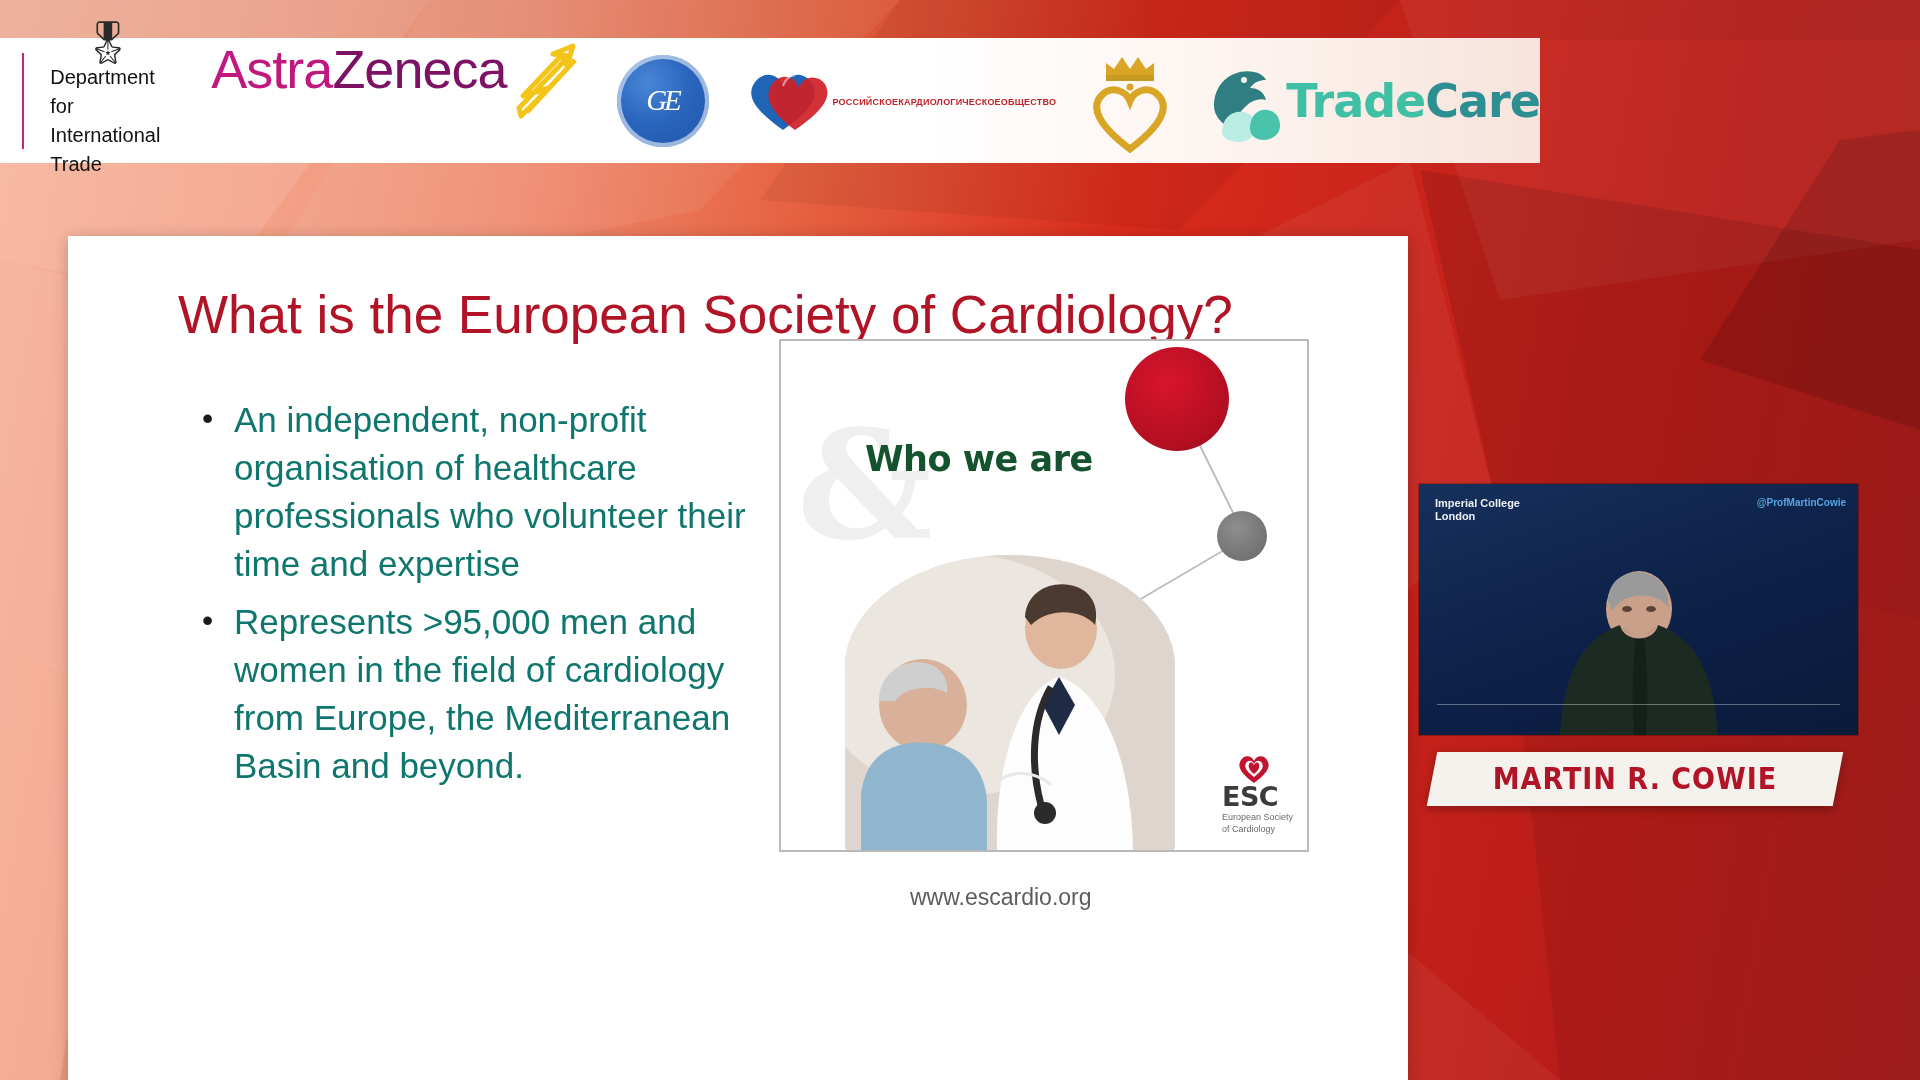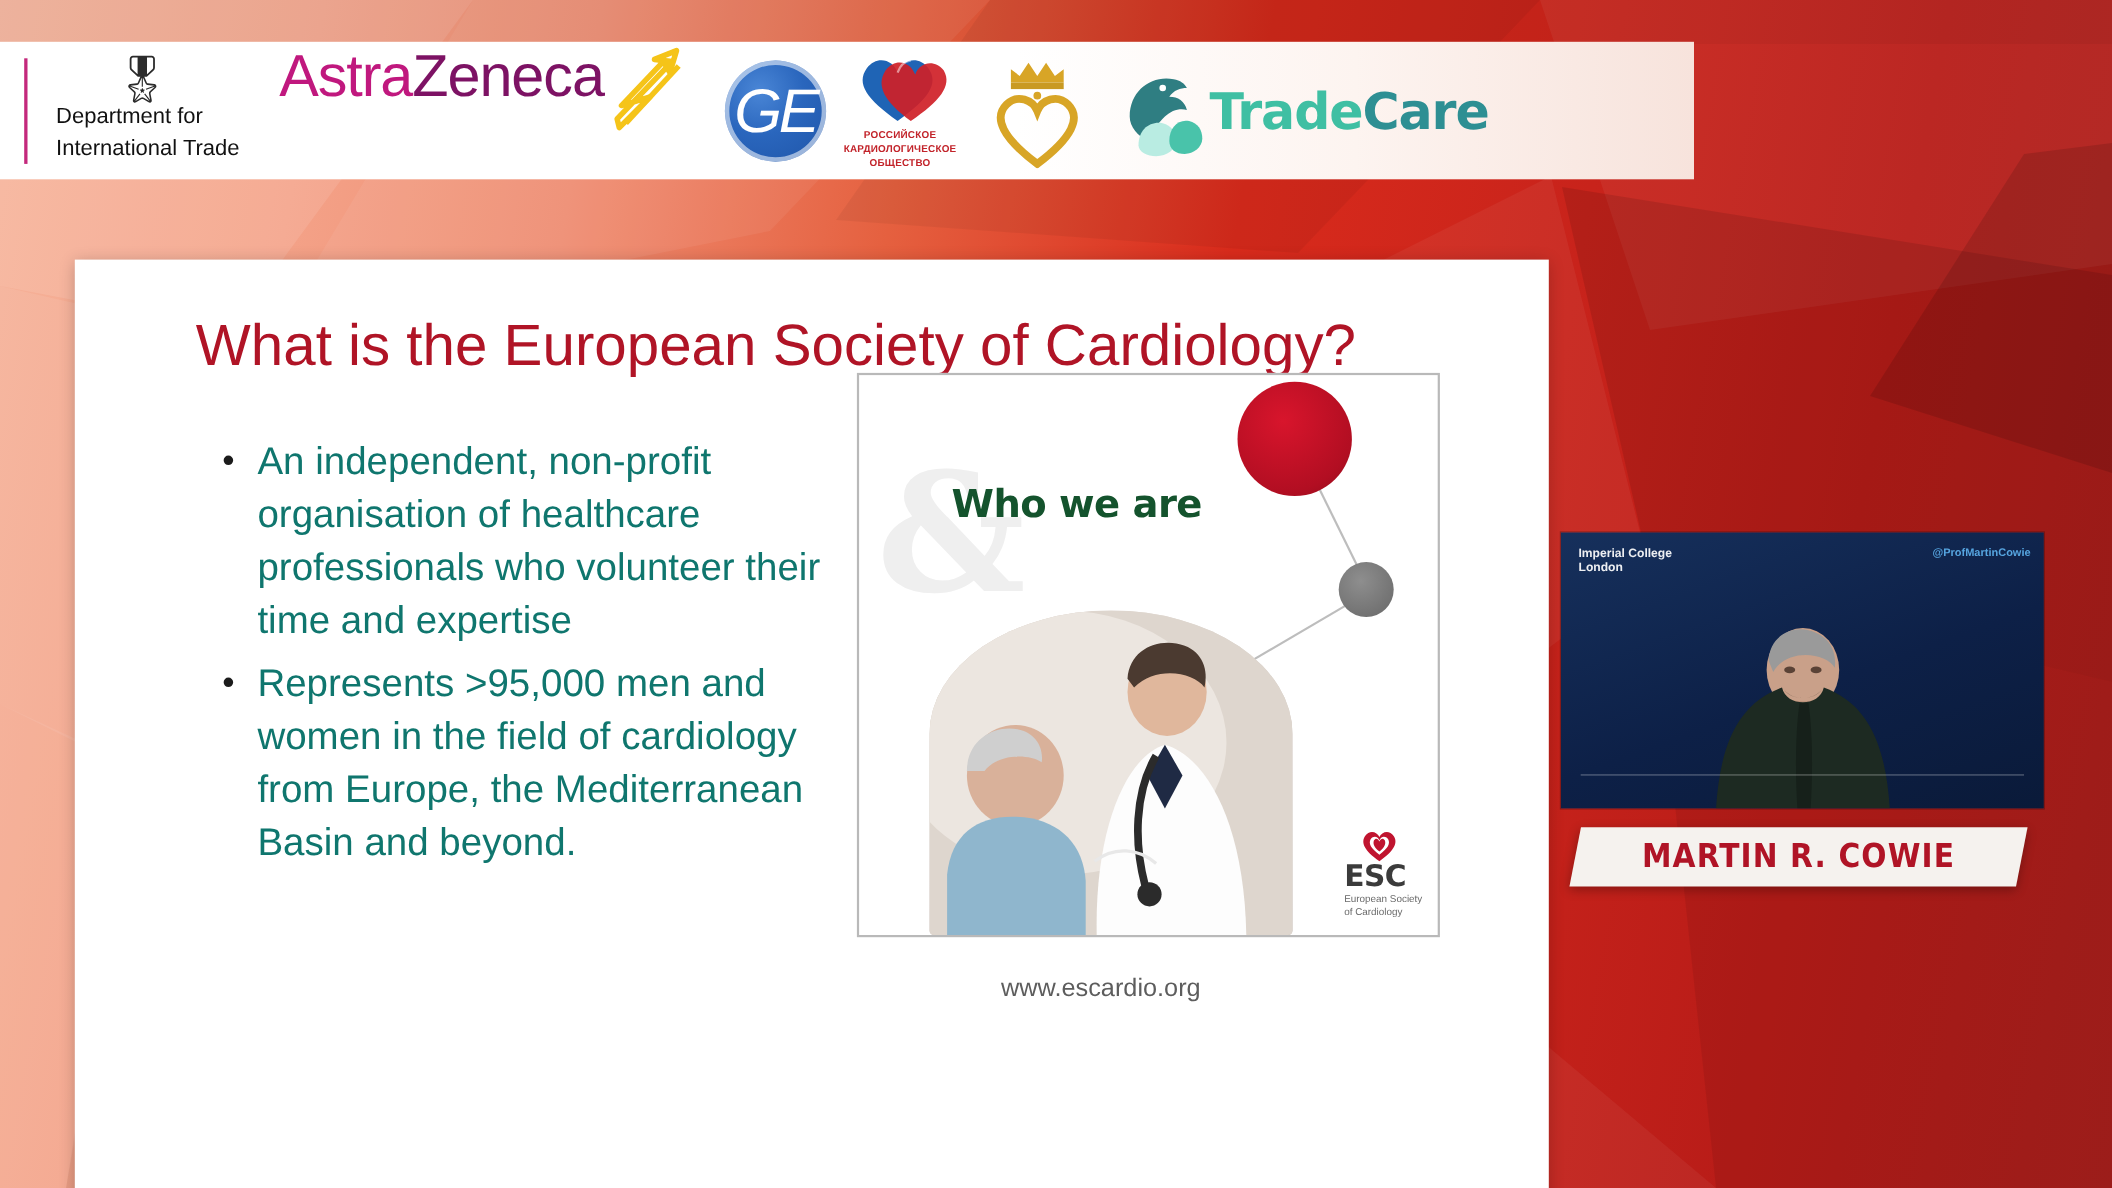--- a/index.html
+++ b/index.html
@@ -37,25 +37,25 @@
               font-family:"Liberation Sans", sans-serif; font-weight:400; }
   #az .word .dark { color:#7d1264; }
   #az .mark { width:74px; height:86px; margin-left:2px; position:relative; }
 
   
   #ge { margin-left:34px; }
   #ge .circle { width:92px; height:92px; border-radius:50%;
                 background:radial-gradient(circle at 34% 30%, #4a86d6 0%, #2a66bd 45%, #1f55a8 100%);
                 display:flex; align-items:center; justify-content:center;
                 box-shadow:inset 0 0 0 4px rgba(255,255,255,.55); }
-  #ge .mono { color:#fff; font-size:56px; font-style:italic;
-              font-family:Liberation Sans, sans-serif; letter-spacing:-3px; }
-
-  
-  #rsc { margin-left:16px; display:flex; flex-direction:column; align-items:center; }
+  #ge .mono { color:#fff; font-size:29px; font-style:italic;
+              font-family:Liberation Serif, serif; letter-spacing:-3px; }
+
+  
+  #rsc { margin-left:28px; display:flex; flex-direction:row; align-items:center; }
   #rsc .cap { font-size:9px; color:#c2232a; font-weight:bold; text-align:center;
               line-height:10px; letter-spacing:.2px; margin-top:3px; max-width:112px; }
 
   
   #gold { margin-left:26px; display:flex; flex-direction:column; align-items:center; }
 
   
   #ever { margin-left:26px; display:flex; align-items:center; }
   #ever .word { font-size:46px; font-weight:bold; letter-spacing:-1px;
                 font-family:"DejaVu Sans", sans-serif; }

